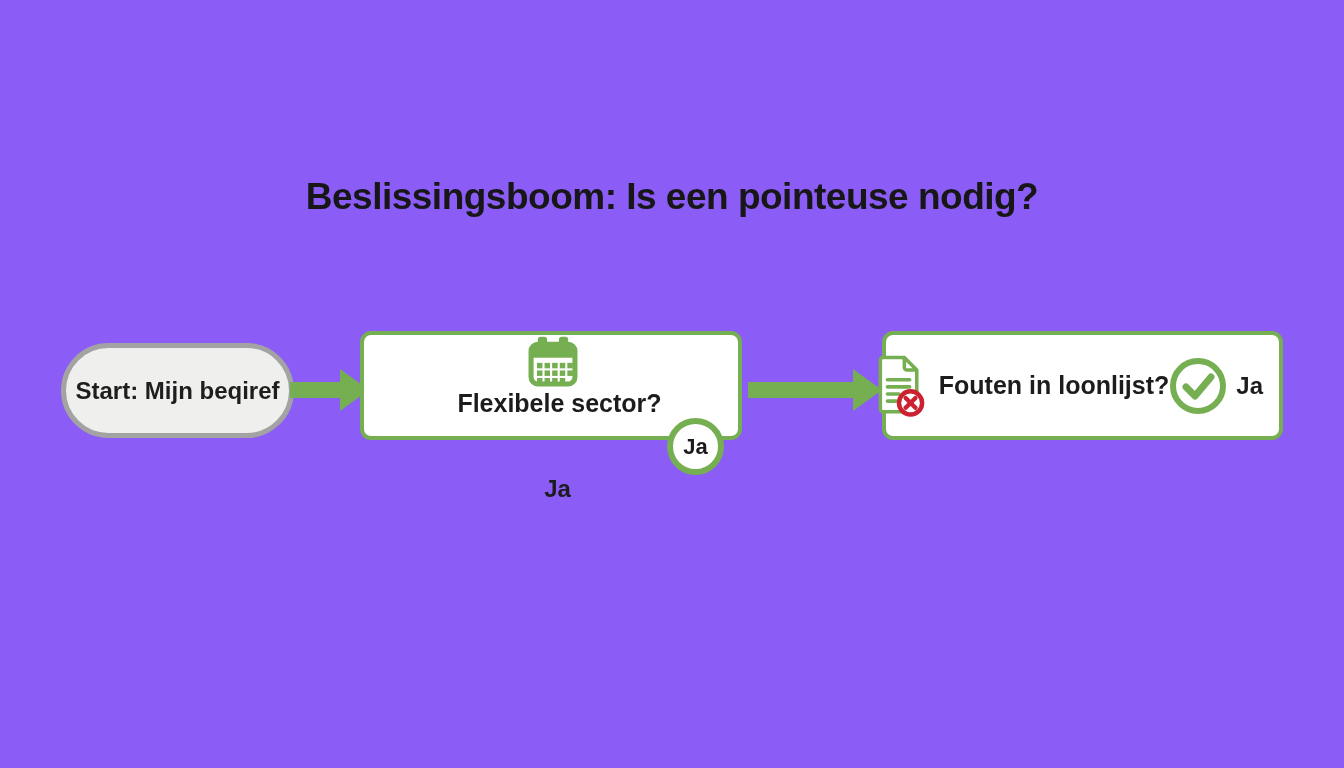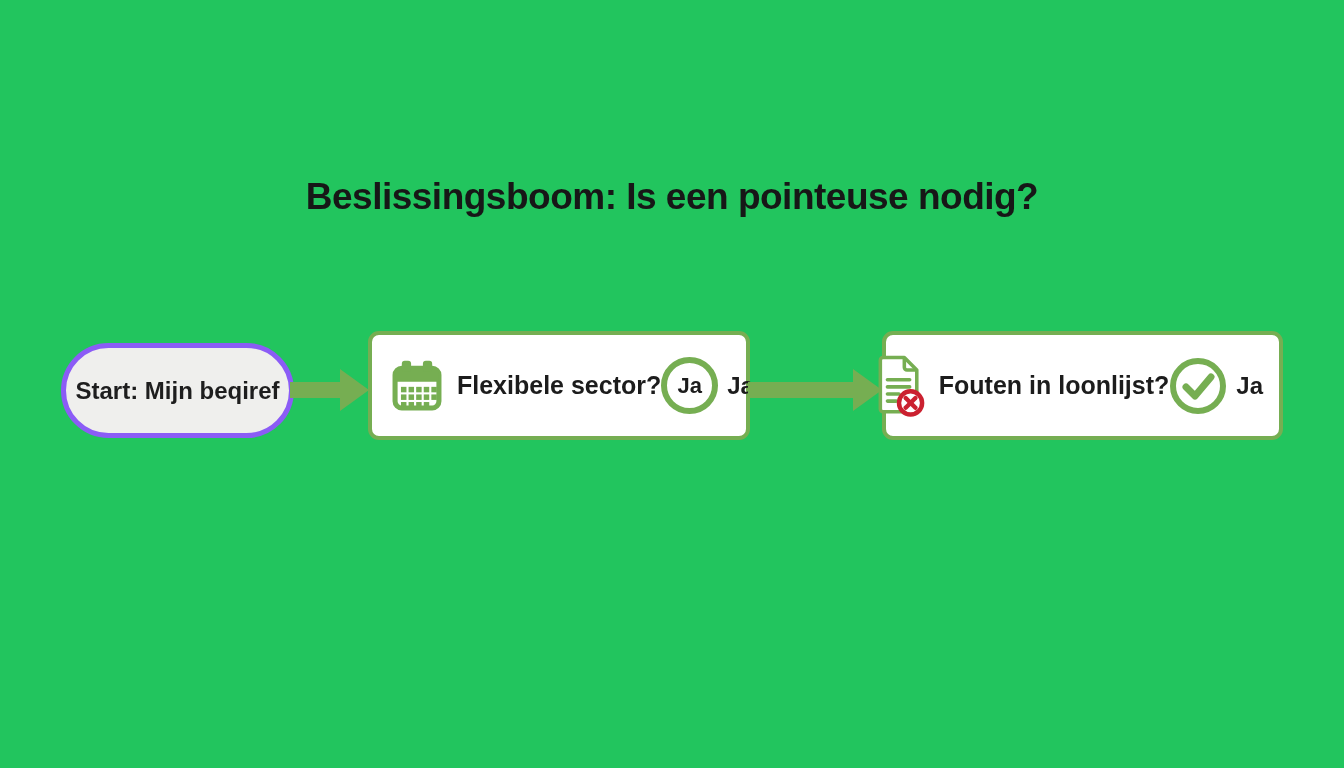--- a/index.html
+++ b/index.html
@@ -6,41 +6,41 @@
   html, body { width: 1344px; height: 768px; }
   body {
     font-family: "Liberation Sans", sans-serif;
     background: #fbfbfa;
     overflow: hidden;
   }
   .canvas {
     position: relative;
     width: 1344px;
     height: 768px;
-    background: #22c55e;
+    background: #8b5cf6;
   }
   .title {
     position: absolute;
     top: 176px;
     left: 0;
     width: 100%;
     text-align: center;
     font-size: 37px;
     font-weight: 700;
     letter-spacing: -0.5px;
     color: #171717;
   }
   .pill {
     position: absolute;
     left: 61px;
     top: 343px;
     width: 233px;
     height: 95px;
     background: #efefed;
-    border: 5px solid #8b5cf6;
+    border: 5px solid #a3a3a3;
     border-radius: 48px;
     display: flex;
     align-items: center;
     justify-content: center;
     font-size: 24px;
     font-weight: 700;
     color: #1e1e1e;
     text-align: right;
   }
   .arrow { position: absolute; }
@@ -65,21 +65,21 @@
   .node-box {
     position: absolute;
     top: 331px;
     height: 109px;
     background: #ffffff;
     border: 4px solid #76ae52;
     border-radius: 11px;
     display: flex;
     align-items: center;
   }
-  .box1 { left: 368px; width: 382px; padding: 0 14px 0 18px; }
+  .box1 { left: 360px; width: 382px; padding: 0 14px 0 18px; flex-direction: column; }
   .box2 { left: 882px; width: 401px; padding: 0 16px 0 18px; justify-content: flex-end; }
   .question {
     font-size: 25px;
     font-weight: 700;
     color: #1c1c1c;
     margin-left: 13px;
     white-space: nowrap;
   }
   .ja-circle {
     margin-left: auto;

